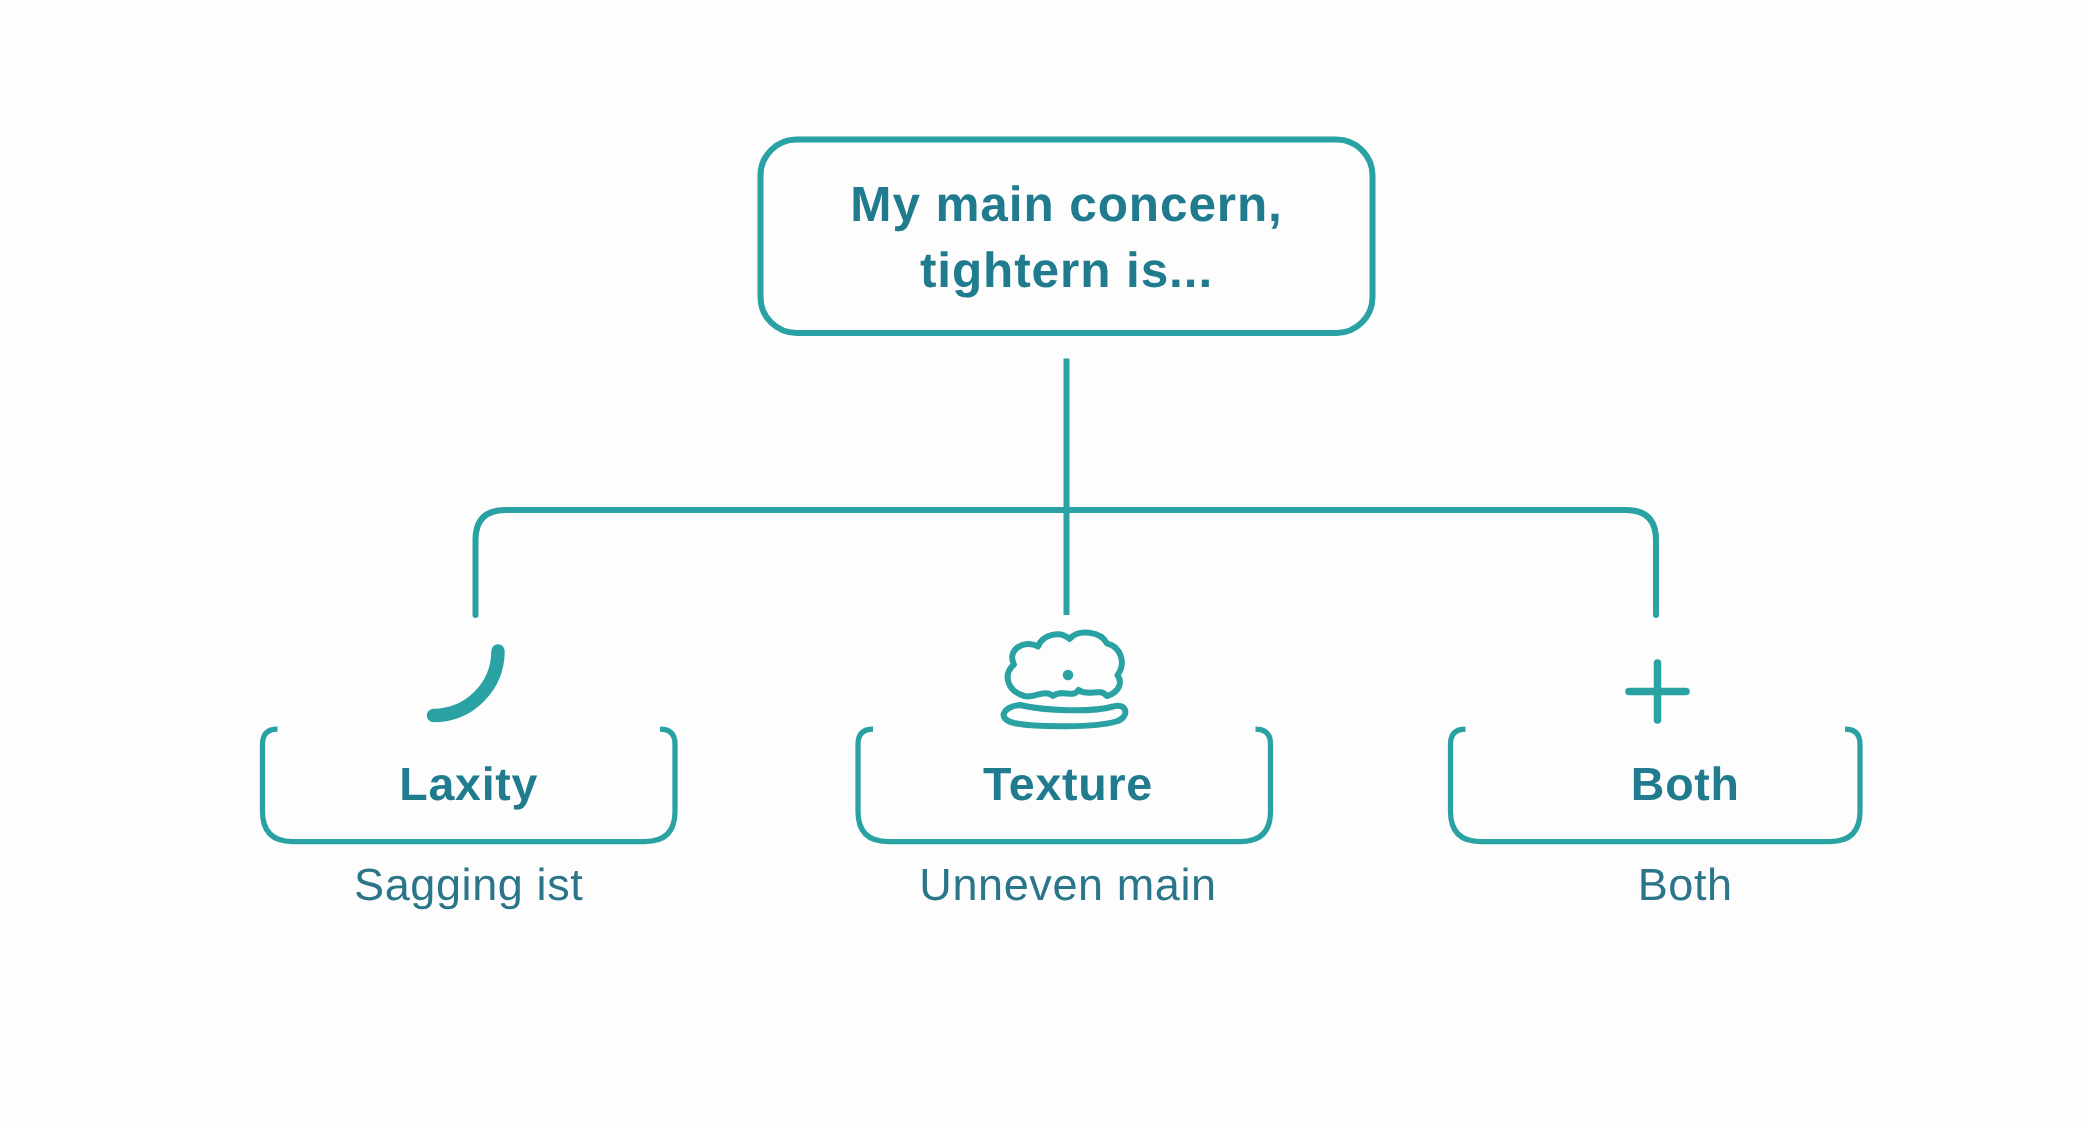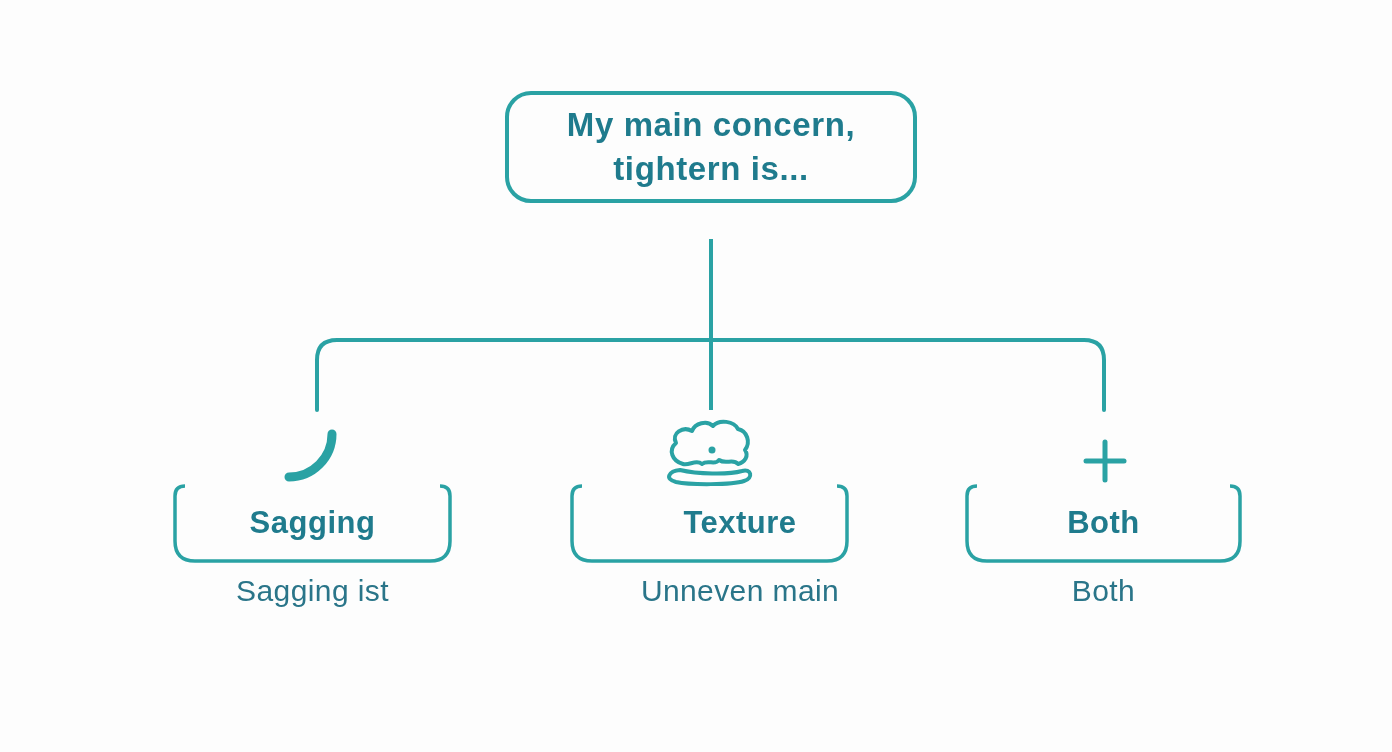--- a/index.html
+++ b/index.html
@@ -31,21 +31,21 @@
   }
   .fill-line {
     fill: var(--line, #2aa2a4);
     stroke: none;
   }
   .root-box {
     position: absolute;
     left: 505px;
     top: 91px;
     width: 412px;
-    height: 112px;
+    height: 133px;
     box-sizing: border-box;
     border: 4px solid var(--line, #2aa2a4);
     border-radius: 26px;
     display: flex;
     align-items: center;
     justify-content: center;
     background: var(--bg, #fdfdfd);
   }
   .root-title {
     font-size: 33px;
@@ -74,22 +74,22 @@
     height: 28px;
     display: flex;
     align-items: center;
     justify-content: center;
     font-size: 30px;
     font-weight: 400;
     letter-spacing: 0.4px;
     color: var(--caption, #2a7589);
   }
   .bl-laxity  { left: 175px; width: 275px; }
-  .bl-texture { left: 580px; width: 320px; }
-  .bl-both    { left: 967px; width: 273px; }
+  .bl-texture { left: 552px; width: 320px; }
+  .bl-both    { left: 967px; width: 273px; padding-left: 20px; }
 </style>
 </head>
 <body>
 
 <div class="stage">
 
   <svg class="layer" viewBox="0 0 1392 752" aria-hidden="true">
 
     <path class="stroke" stroke-width="4" d="M 711,239 L 711,410"></path>
 
@@ -126,21 +126,21 @@
     <path class="stroke" stroke-width="3.5" d="M 582,486 Q 572,486 572,496 L 572,541 Q 572,561 592,561 L 827,561 Q 847,561 847,541 L 847,496 Q 847,486 837,486"></path>
 
     <path class="stroke" stroke-width="3.5" d="M 977,486 Q 967,486 967,496 L 967,541 Q 967,561 987,561 L 1220,561 Q 1240,561 1240,541 L 1240,496 Q 1240,486 1230,486"></path>
   </svg>
 
   <div class="root-box">
     <div class="root-title">My main concern,
 tightern is...</div>
   </div>
 
-  <div class="branch-label bl-laxity">Sagging</div>
+  <div class="branch-label bl-laxity">Laxity</div>
   <div class="branch-caption bl-laxity">Sagging ist</div>
 
   <div class="branch-label bl-texture">Texture</div>
   <div class="branch-caption bl-texture">Unneven main</div>
 
   <div class="branch-label bl-both">Both</div>
   <div class="branch-caption bl-both">Both</div>
 
 </div>
 

